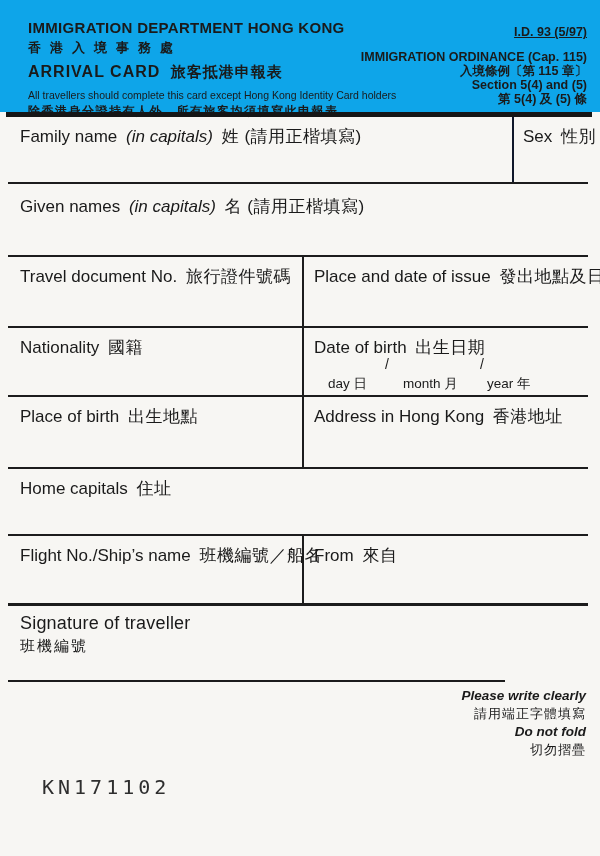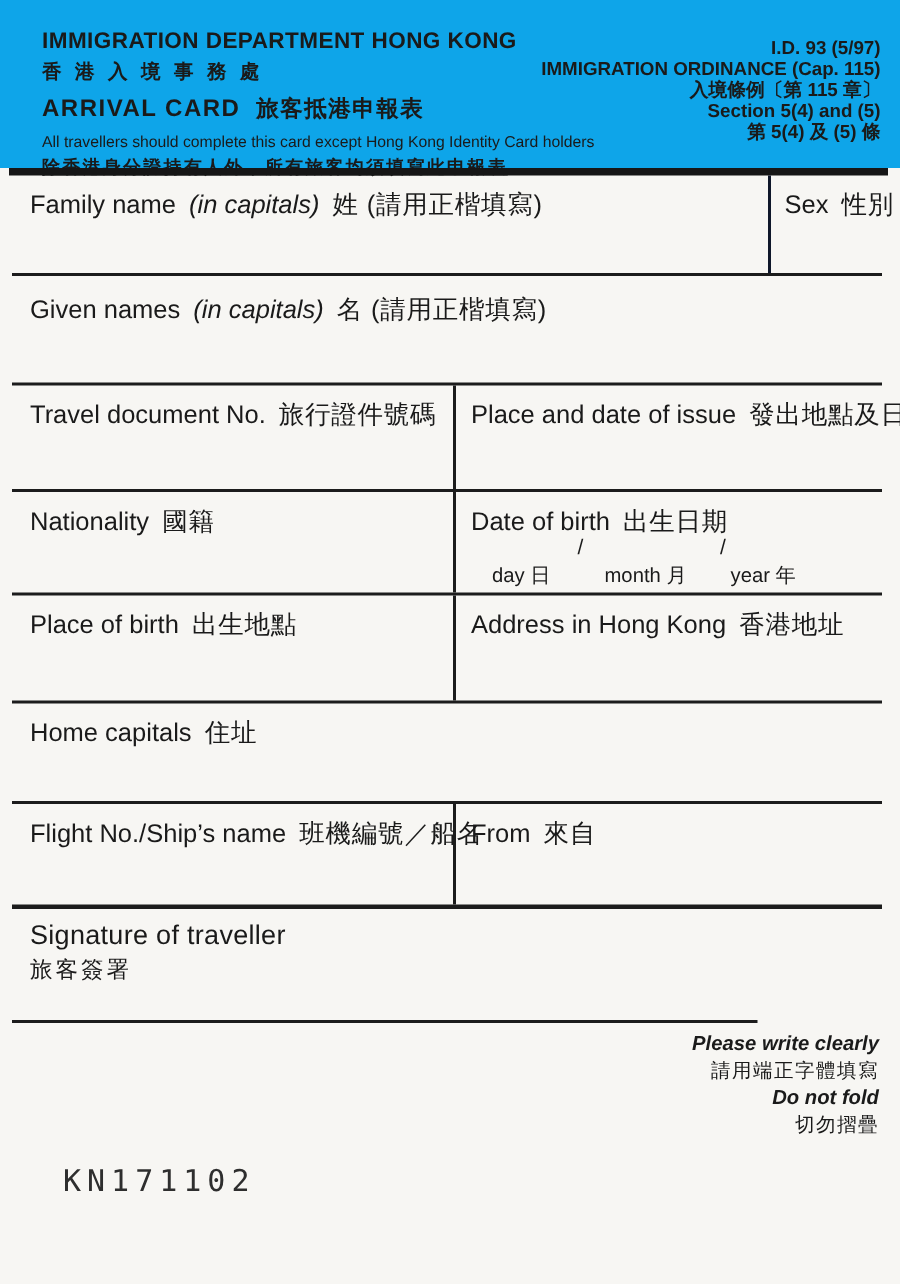--- a/index.html
+++ b/index.html
@@ -10,21 +10,21 @@
   .dept-en{font-size:15px;font-weight:bold;letter-spacing:.3px;}
   .dept-zh{font-size:13px;font-weight:bold;letter-spacing:9px;margin-top:3px;}
   .card-title{margin-top:6px;font-weight:bold;white-space:nowrap;}
   .card-title .en{font-size:16px;letter-spacing:1px;}
   .card-title .zh{font-size:15px;margin-left:6px;letter-spacing:1px;}
   .note-en{font-size:10.5px;font-weight:normal;margin-top:7px;white-space:nowrap;}
   .note-zh{font-size:12px;font-weight:bold;margin-top:2px;letter-spacing:1.5px;text-decoration:underline;}
   .h-right{position:absolute;right:13px;top:25px;text-align:right;font-weight:bold;
            font-size:12.5px;line-height:14px;}
   .h-right div{white-space:nowrap;}
-  .h-right .form-code{margin-bottom:0;}
+  .h-right .form-code{margin-bottom:11px;text-decoration:underline;}
   .thick-line{position:absolute;left:6px;top:112px;width:586px;height:5px;background:#161616;}
   .row{position:absolute;left:8px;width:580px;border-bottom:2px solid #1c1c1c;box-sizing:border-box;}
   .row-family{top:117px;height:67px;}
   .row-given{top:184px;height:73px;}
   .row-travel{top:257px;height:71px;}
   .row-nationality{top:328px;height:69px;}
   .row-birth{top:397px;height:72px;}
   .row-home{top:469px;height:67px;}
   .row-flight{top:536px;height:70px;border-bottom-width:3px;}
   .cell{position:absolute;top:0;bottom:0;left:0;right:0;padding:8px 6px 0 12px;box-sizing:border-box;}
@@ -174,21 +174,21 @@
   <div class="cell cell-r">
     <div class="label">
       <span class="en">From</span>
       <span class="zh">來自</span>
     </div>
   </div>
 </div>
 
 <div class="sig">
   <div class="sig-en">Signature of traveller</div>
-  <div class="sig-zh">旅客簽署</div>
+  <div class="sig-zh">班機編號</div>
 </div>
 
 <div class="partial-line"></div>
 
 <div class="footer">
   <div class="en">Please write clearly</div>
   <div class="zh">請用端正字體填寫</div>
   <div class="en">Do not fold</div>
   <div class="zh">切勿摺疊</div>
 </div>

